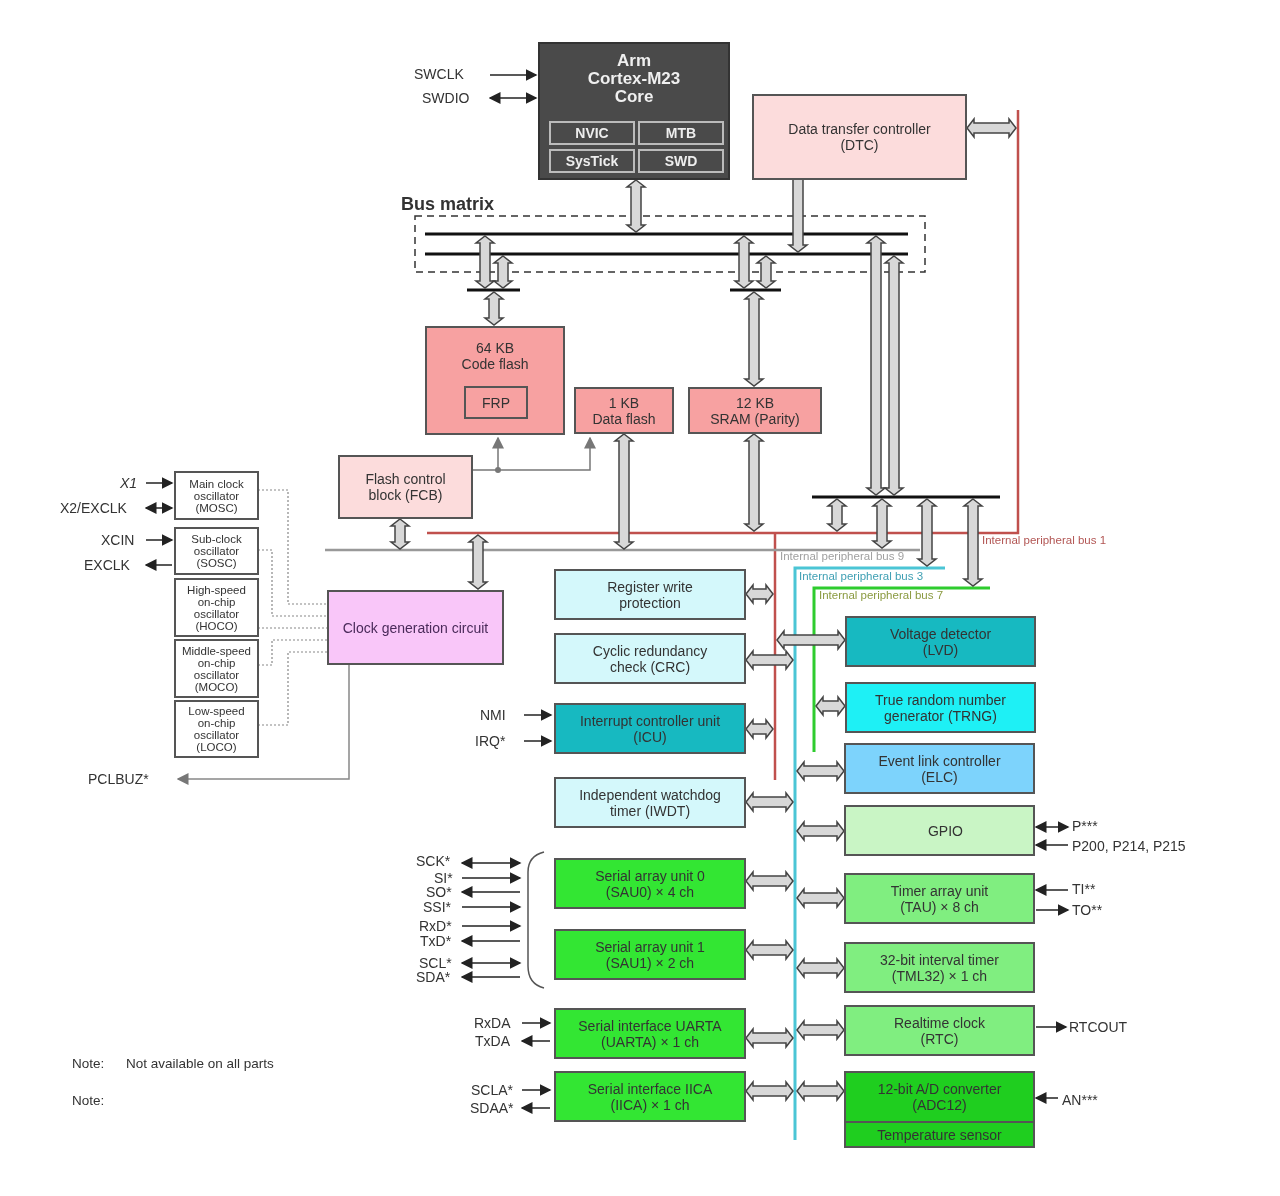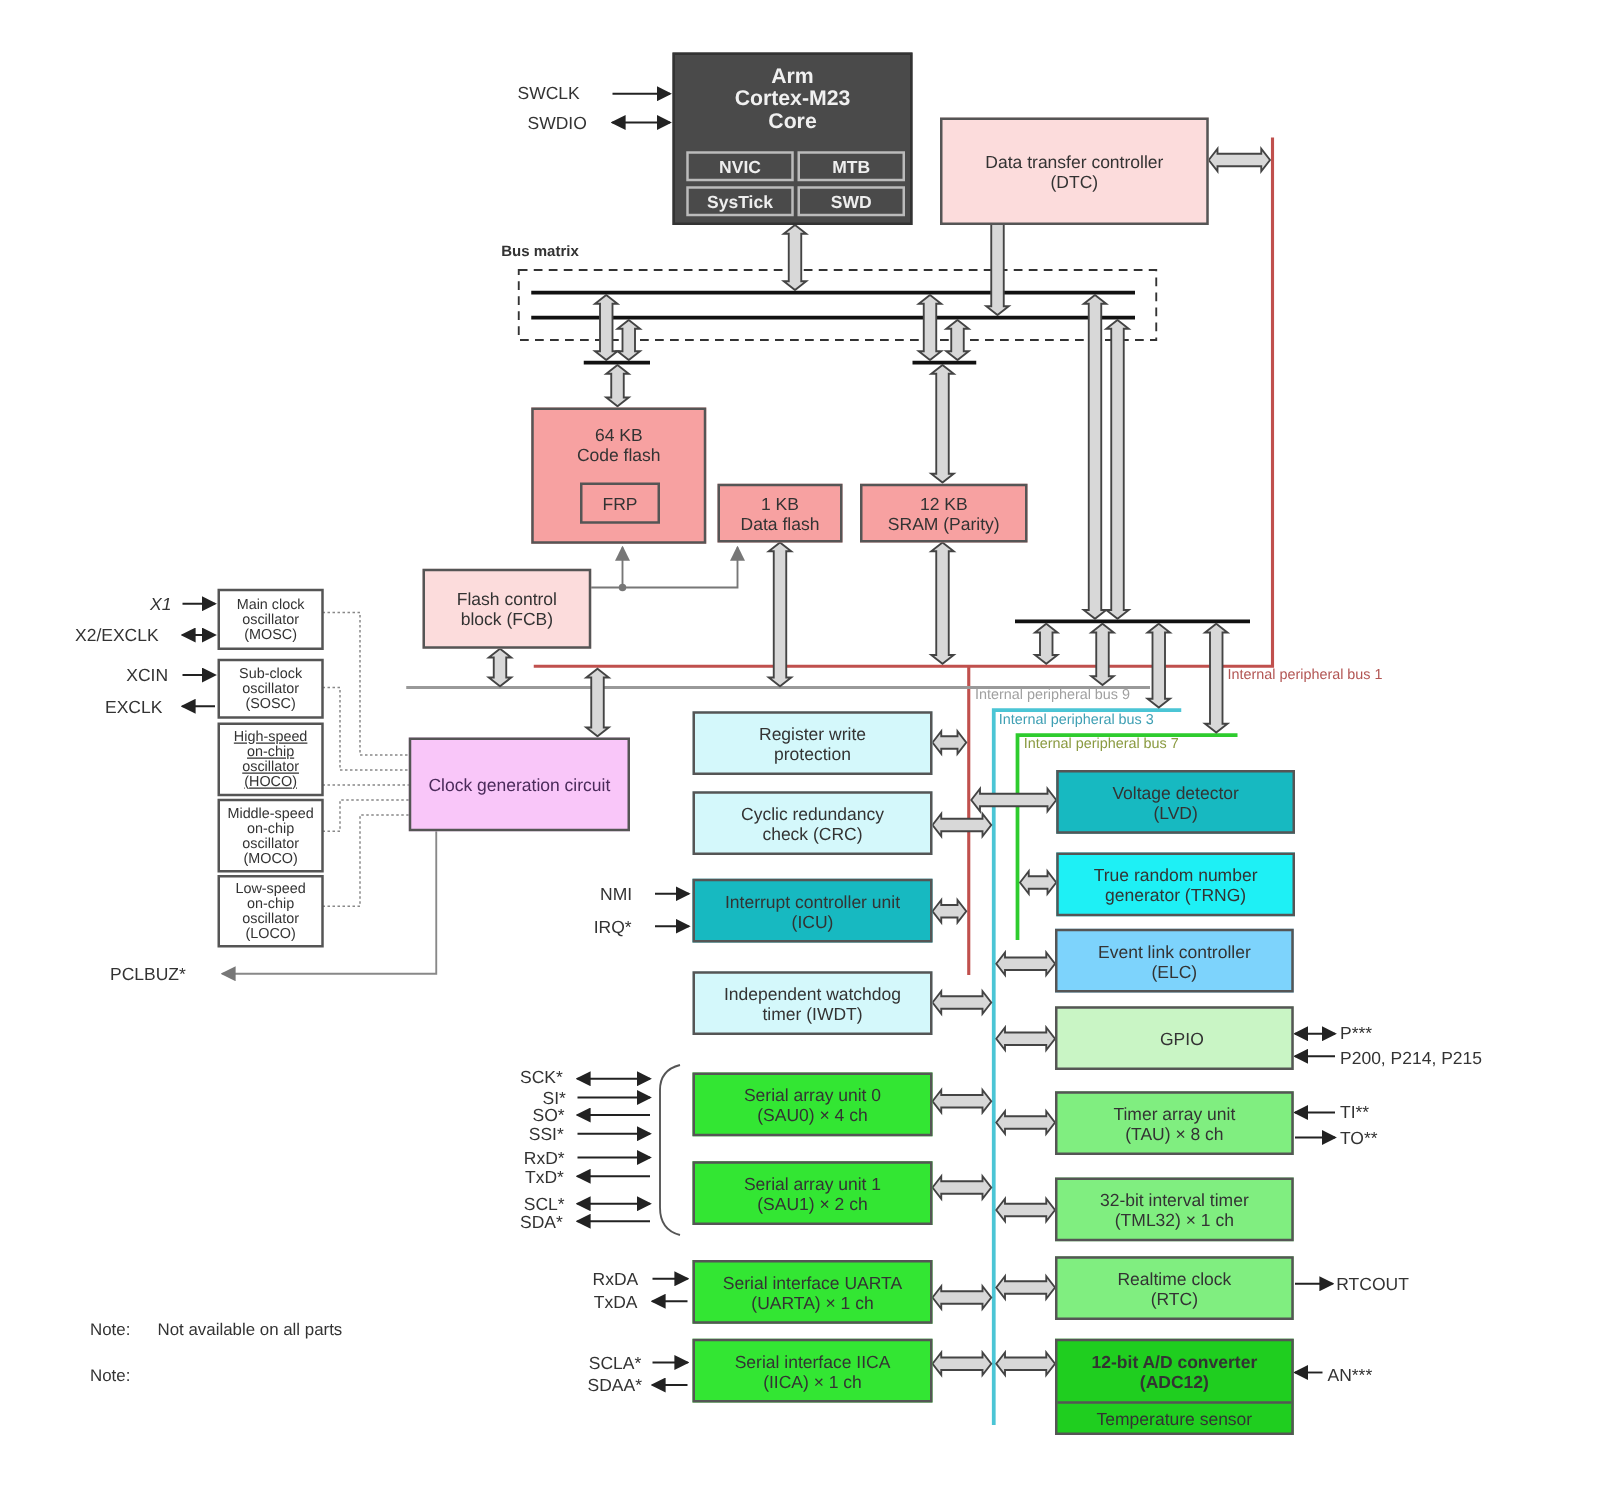--- a/index.html
+++ b/index.html
@@ -137,21 +137,21 @@
 <div class="box core" style="left:538px;top:42px;width:192px;height:138px;justify-content:flex-start;padding-top:8px;">
   <div class="title">Arm
 Cortex-M23
 Core</div>
 </div>
 <div class="subcell" style="left:549px;top:121px;width:86px;height:24px;">NVIC</div>
 <div class="subcell" style="left:638px;top:121px;width:86px;height:24px;">MTB</div>
 <div class="subcell" style="left:549px;top:149px;width:86px;height:24px;">SysTick</div>
 <div class="subcell" style="left:638px;top:149px;width:86px;height:24px;">SWD</div>
 
-<div class="lbl" style="left:401px;top:194px;font-weight:bold;font-size:12px;">Bus matrix</div>
+<div class="lbl" style="left:401px;top:194px;font-weight:bold;font-size:18px;">Bus matrix</div>
 
 <div class="box" style="left:752px;top:94px;width:215px;height:86px;background:#fcdcdc;">Data transfer controller
 (DTC)</div>
 
 <div class="box" style="left:425px;top:326px;width:140px;height:109px;background:#f7a1a1;justify-content:flex-start;padding-top:12px;">
   <span>64 KB
 Code flash</span>
 </div>
 <div class="box" style="left:464px;top:386px;width:64px;height:33px;background:#f7a1a1;">FRP</div>
 <div class="box" style="left:574px;top:387px;width:100px;height:47px;background:#f7a1a1;">1 KB
@@ -164,21 +164,21 @@
 <div class="lbl r" style="left:120px;top:475px;font-style:italic;">X1</div>
 <div class="lbl r" style="left:60px;top:500px;">X2/EXCLK</div>
 <div class="lbl r" style="left:101px;top:532px;">XCIN</div>
 <div class="lbl r" style="left:84px;top:557px;">EXCLK</div>
 <div class="box small" style="left:174px;top:471px;width:85px;height:49px;">Main clock
 oscillator
 (MOSC)</div>
 <div class="box small" style="left:174px;top:527px;width:85px;height:48px;">Sub-clock
 oscillator
 (SOSC)</div>
-<div class="box small" style="left:174px;top:578px;width:85px;height:59px;text-decoration:underline;">High-speed
+<div class="box small" style="left:174px;top:578px;width:85px;height:59px;">High-speed
 on-chip
 oscillator
 (HOCO)</div>
 <div class="box small" style="left:174px;top:639px;width:85px;height:59px;">Middle-speed
 on-chip
 oscillator
 (MOCO)</div>
 <div class="box small" style="left:174px;top:700px;width:85px;height:58px;">Low-speed
 on-chip
 oscillator
@@ -236,21 +236,21 @@
 <div class="box" style="left:844px;top:873px;width:191px;height:51px;background:#80ee80;">Timer array unit
 (TAU) × 8 ch</div>
 <div class="lbl" style="left:1072px;top:881px;">TI**</div>
 <div class="lbl" style="left:1072px;top:902px;">TO**</div>
 <div class="box" style="left:844px;top:942px;width:191px;height:51px;background:#80ee80;">32-bit interval timer
 (TML32) × 1 ch</div>
 <div class="box" style="left:844px;top:1005px;width:191px;height:51px;background:#80ee80;">Realtime clock
 (RTC)</div>
 <div class="lbl" style="left:1069px;top:1019px;">RTCOUT</div>
 <div class="box" style="left:844px;top:1071px;width:191px;height:77px;background:#1fce1f;justify-content:flex-start;">
-  <div style="height:48px;display:flex;align-items:center;justify-content:center;white-space:pre-line;font-weight:bold;">12-bit A/D converter
+  <div style="height:48px;display:flex;align-items:center;justify-content:center;white-space:pre-line;">12-bit A/D converter
 (ADC12)</div>
   <div style="width:100%;border-top:2px solid #555;flex:1;display:flex;align-items:center;justify-content:center;">Temperature sensor</div>
 </div>
 <div class="lbl" style="left:1062px;top:1092px;">AN***</div>
 
 <div class="note" style="left:72px;top:1054px;width:330px;height:20px;">
   <span class="k">Note:</span>
   <span class="v">Not available on all parts</span>
 </div>
 <div class="note" style="left:72px;top:1091px;width:330px;height:60px;">

